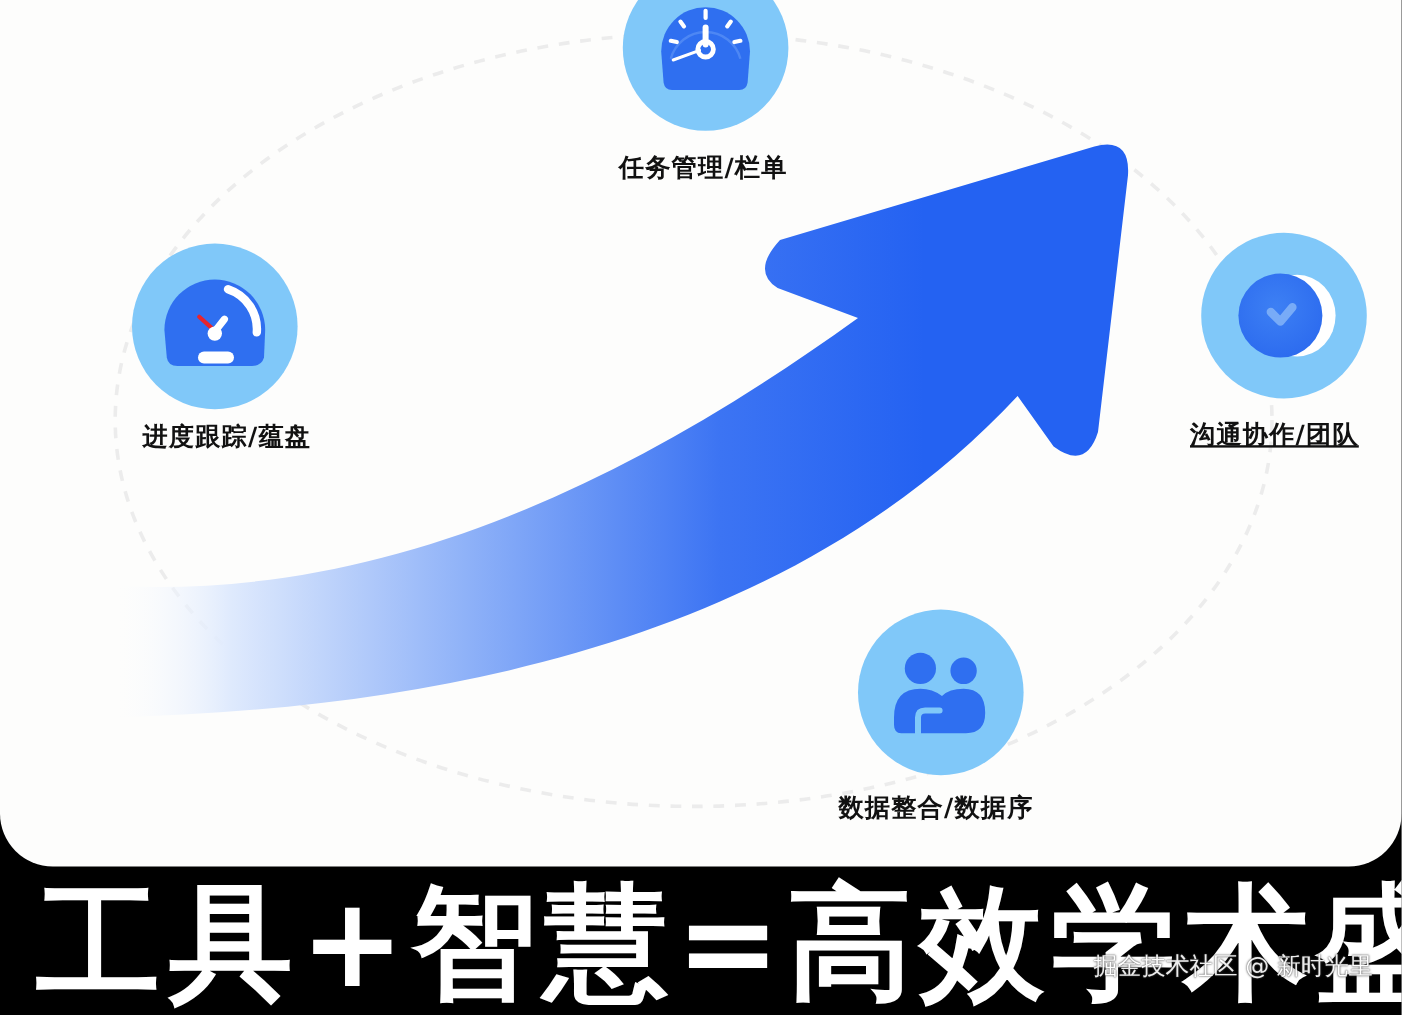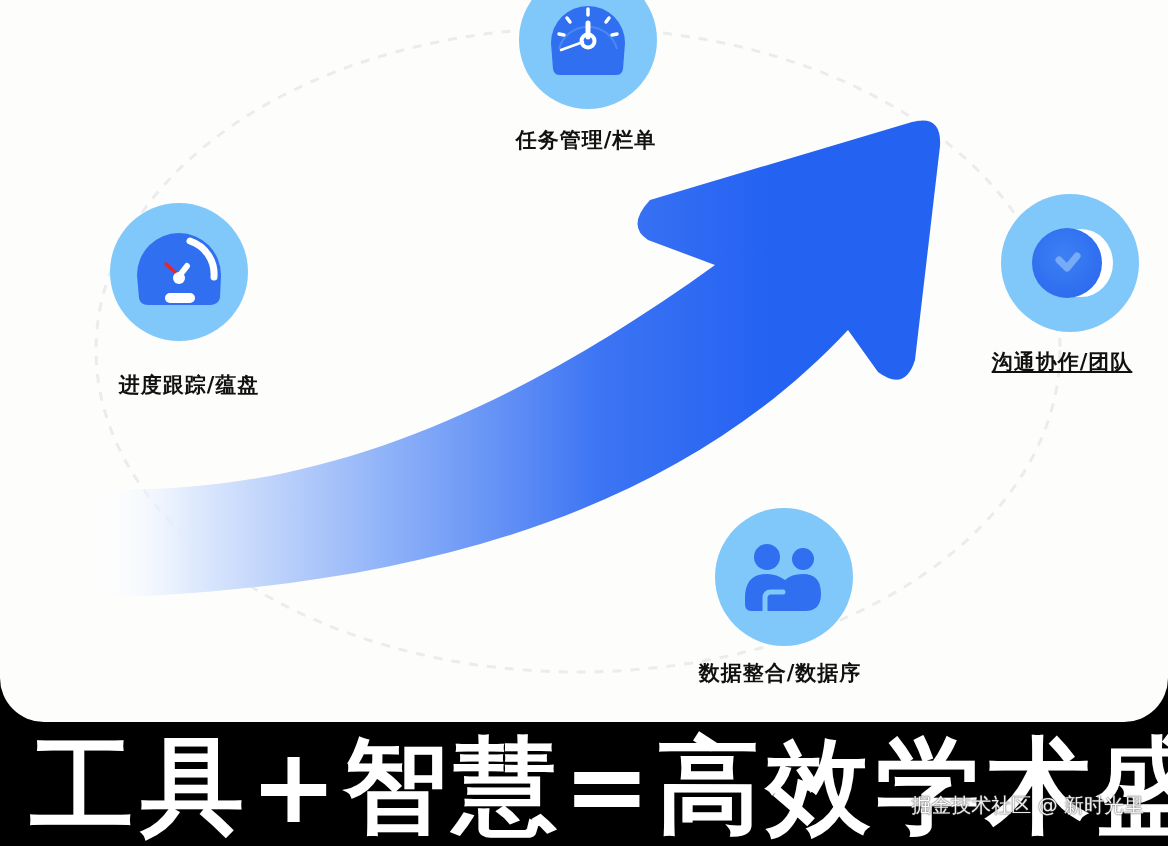--- a/index.html
+++ b/index.html
@@ -98,21 +98,21 @@
   <div class="node" style="left:110px; top:203px;">
     <svg width="138" height="138" viewBox="0 0 138 138">
       <path d="M 27 72 A 42 42 0 1 1 111 72 L 110 95 Q 108 102 100 102 L 38 102 Q 30 102 29 95 Z" fill="#2f6ff0"></path>
       <path d="M 80 38 A 35 35 0 0 1 104 74" fill="none" stroke="#ffffff" stroke-width="7" stroke-linecap="round"></path>
       <line x1="56" y1="61" x2="66" y2="70" stroke="#e8242c" stroke-width="3.5" stroke-linecap="round"></line>
       <line x1="70" y1="72" x2="77" y2="63" stroke="#ffffff" stroke-width="6" stroke-linecap="round"></line>
       <circle cx="69" cy="75" r="6" fill="#ffffff"></circle>
       <rect x="55" y="90" width="30" height="10" rx="5" fill="#ffffff"></rect>
     </svg>
   </div>
-  <div class="label" style="left:189px; top:371px;">进度跟踪/蕴盘</div>
+  <div class="label" style="left:189px; top:350px;">进度跟踪/蕴盘</div>
 
   <div class="node" style="left:1001px; top:194px;">
     <svg width="138" height="138" viewBox="0 0 138 138">
       <defs>
         <radialGradient id="badgeGrad" cx="0.45" cy="0.4" r="0.6">
           <stop offset="0" stop-color="#3d80f4"></stop>
           <stop offset="1" stop-color="#2d6cef"></stop>
         </radialGradient>
       </defs>
       <ellipse cx="80" cy="69" rx="32" ry="34" fill="#ffffff"></ellipse>

